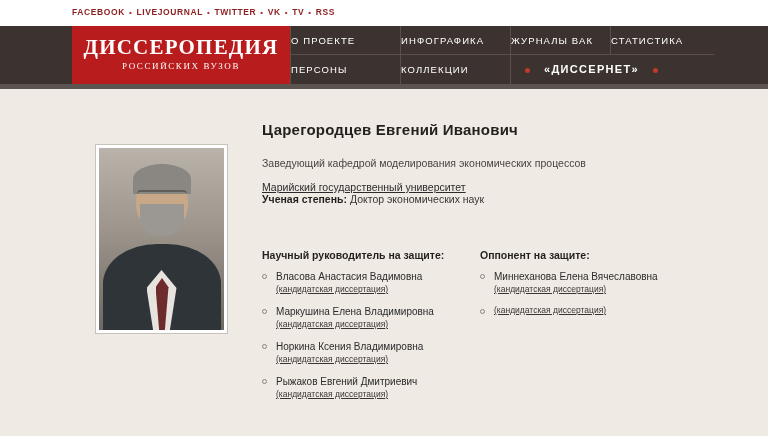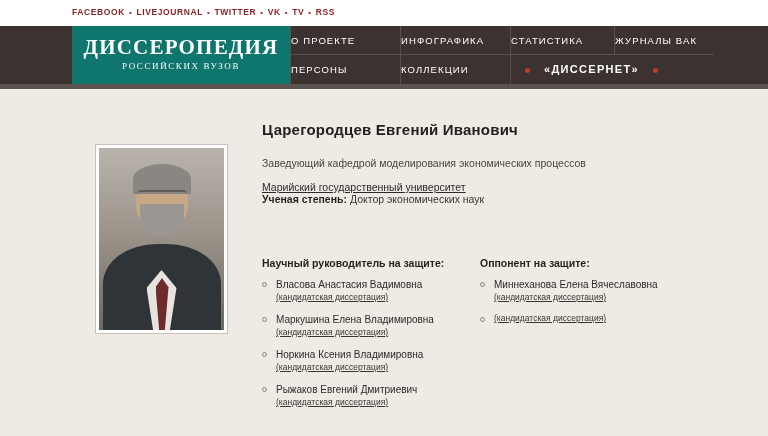--- a/index.html
+++ b/index.html
@@ -53,21 +53,21 @@
     width: 768px;
     height: 58px;
     background: #3c3330;
   }
   .logo {
     position: absolute;
     left: 72px;
     top: 0px;
     width: 218px;
     height: 58px;
-    background: #0f766e;
+    background: #b91c1c;
     color: #ffffff;
     text-align: center;
   }
   .logo-main {
     margin-top: 9px;
     font-size: 21px;
     font-weight: bold;
     letter-spacing: 1.2px;
     font-family: "Liberation Serif", serif;
   }
@@ -271,21 +271,20 @@
     position: absolute;
     font-size: 10px;
   }
   .col-left { left: 262px; top: 160px; width: 205px; }
   .col-right { left: 480px; top: 160px; width: 215px; }
   .col-title {
     font-weight: bold;
     color: #231f1d;
     font-size: 10.5px;
     margin-bottom: 9px;
-    margin-top: 8px;
   }
   .entry {
     position: relative;
     padding-left: 14px;
     margin-bottom: 11px;
   }
   .bullet {
     position: absolute;
     left: 0; top: 4px;
     width: 5px; height: 5px;
@@ -331,22 +330,22 @@
 
     <div class="logo">
       <div class="logo-main">ДИССЕРОПЕДИЯ</div>
       <div class="logo-sub">РОССИЙСКИХ ВУЗОВ</div>
     </div>
 
     <div class="nav">
       <div class="nav-row r1">
         <div class="nav-item nav-w1">О ПРОЕКТЕ</div>
         <div class="nav-item nav-w2">ИНФОГРАФИКА</div>
+        <div class="nav-item nav-w4">ЖУРНАЛЫ ВАК</div>
         <div class="nav-item nav-w3">СТАТИСТИКА</div>
-        <div class="nav-item nav-w4">ЖУРНАЛЫ ВАК</div>
       </div>
       <div class="nav-row r2">
         <div class="nav-item nav-w1">ПЕРСОНЫ</div>
         <div class="nav-item nav-w2">КОЛЛЕКЦИИ</div>
         <div class="nav-item nav-brand">
           <span class="dot"></span><span>«ДИССЕРНЕТ»</span><span class="dot"></span>
         </div>
       </div>
     </div>
 

